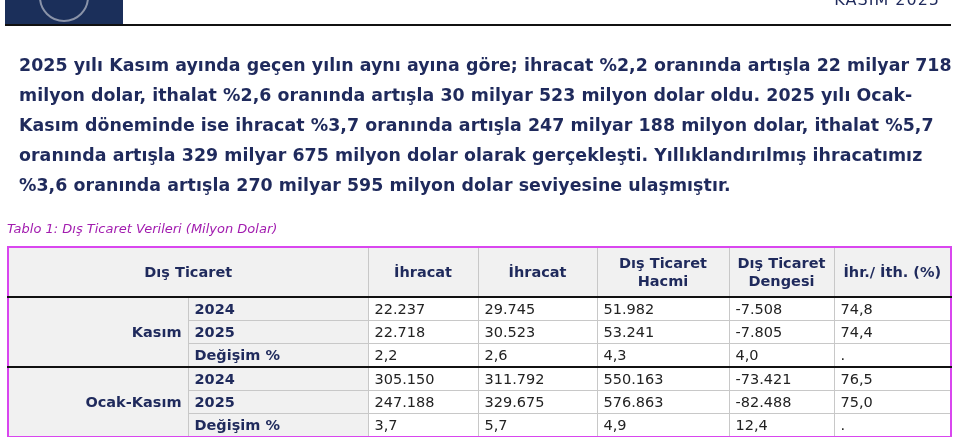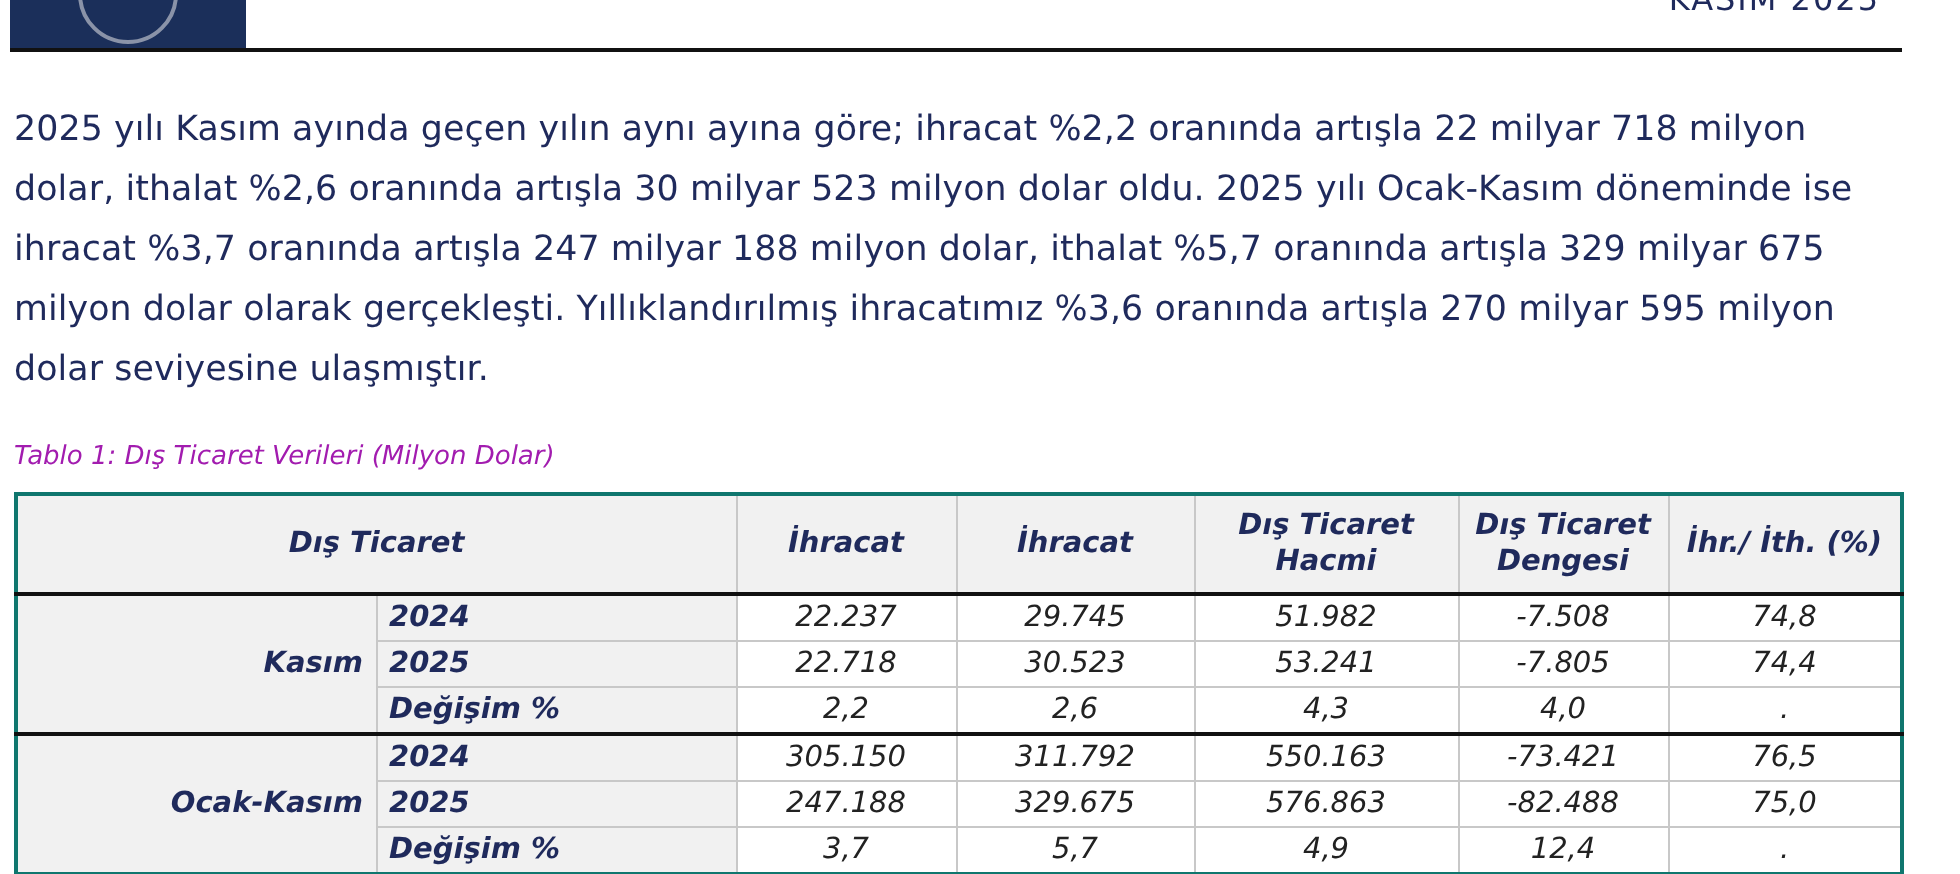--- a/index.html
+++ b/index.html
@@ -1,30 +1,30 @@
 <!DOCTYPE html>
 <html><head>
 <meta charset="utf-8">
 <style>
   html, body { margin:0; padding:0; background:#fff; }
   body { width:980px; height:437px; overflow:hidden; position:relative; font-family:"DejaVu Sans", sans-serif; color:#1f2a5c; }
   .logo { position:absolute; left:5px; top:0; width:118px; height:24px; background:#1b2f5a; }
   .logo .seal { position:absolute; left:34px; top:-28px; width:46px; height:46px; border-radius:50%; border:2px solid #8a93a8; }
   .header-date { position:absolute; right:40px; top:-10px; font-size:16px; color:#1f2a5c; letter-spacing:1px; }
   .rule { position:absolute; left:5px; top:24px; width:946px; height:2px; background:#111; }
-  .para { position:absolute; left:7px; top:50px; width:950px; font-size:17.4px; font-weight:normal; line-height:30px; color:#1f2a5c; letter-spacing:0.05px; }
+  .para { position:absolute; left:19px; top:50px; width:950px; font-size:17.4px; font-weight:bold; line-height:30px; color:#1f2a5c; letter-spacing:0.05px; }
   .caption { position:absolute; left:7px; top:221px; font-size:13px; font-weight:normal; font-style:italic; color:#a21caf; }
   table { position:absolute; left:7px; top:246px; border-collapse:collapse; font-family:"DejaVu Sans", sans-serif; font-size:14.5px; color:#1f2a5c; }
   td, th { border:1px solid #c8c8c8; padding:0 6px; }
   th { background:#f1f1f1; font-weight:bold; height:48px; line-height:18px; }
   .label { background:#f1f1f1; font-weight:bold; }
   .group { background:#f1f1f1; font-weight:bold; text-align:right; }
-  .num { text-align:center; color:#222; }
+  .num { text-align:left; color:#222; }
   tr.r td { height:22px; }
-  table { border:2px solid #0f766e;font-style:italic; }
+  table { border:2px solid #d946ef; }
   tr.hdr th { border-bottom:2px solid #111; }
   tr.sep td { border-top:2px solid #111; }
 </style>
 </head>
 <body>
 
 <div class="logo">
     <div class="seal"></div>
   </div>
 <div class="header-date">KASIM 2025</div>

